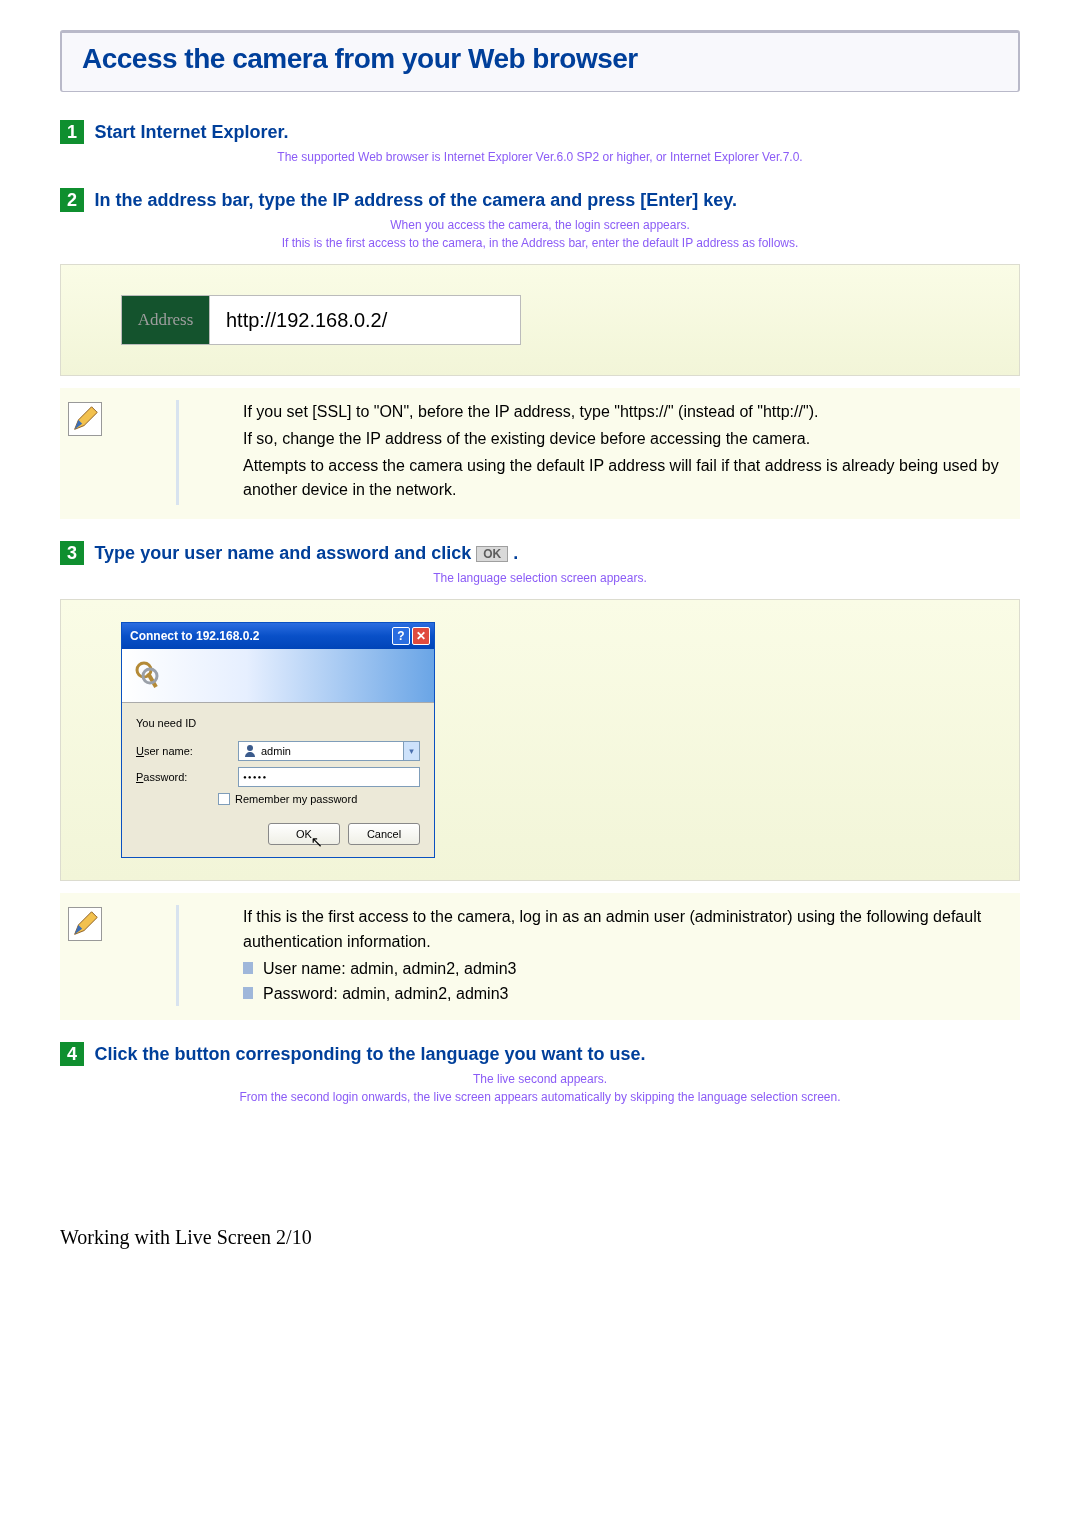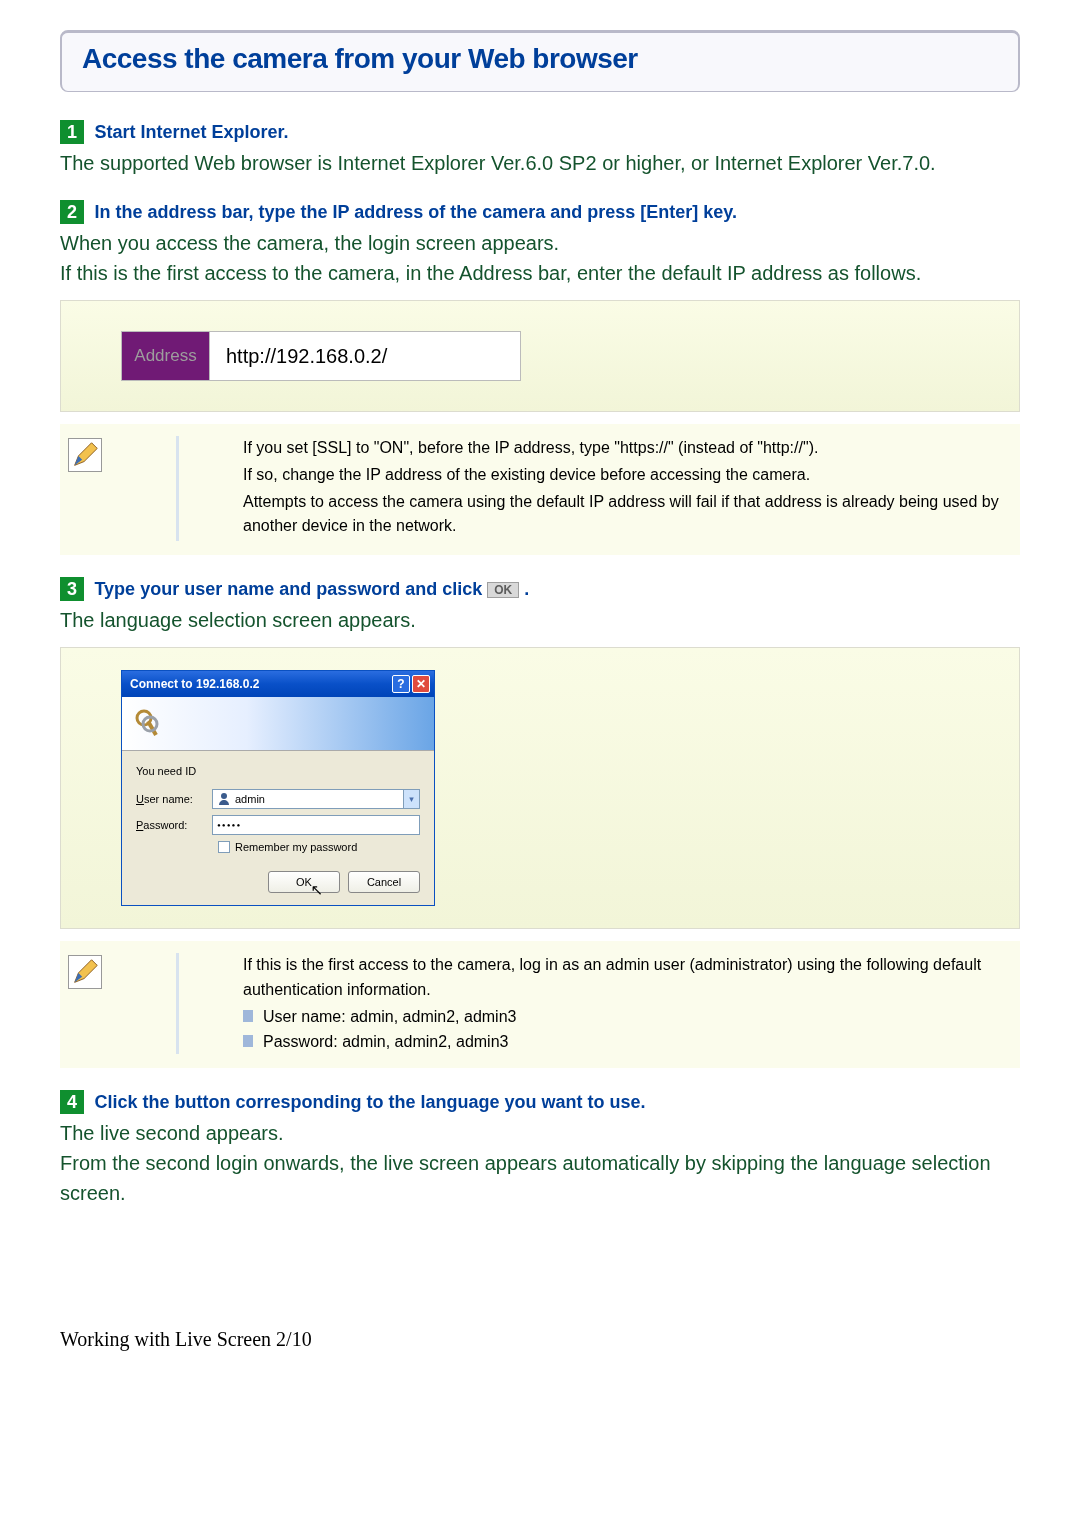--- a/index.html
+++ b/index.html
@@ -10,21 +10,21 @@
     width: 1080px;
     padding: 30px 60px 30px 60px;
   }
   .title-box {
     border: 2px solid #b9b9c9;
     border-top: 3px solid #b9b9c9;
     border-bottom: 1px solid #b9b9c9;
     background: #f8f8fc;
     padding: 10px 20px 16px 20px;
     margin-bottom: 28px;
-    border-radius: 8px;
+    border-radius: 3px;
   }
   .title-text {
     color: #003f9a;
     font-weight: 900;
     font-size: 28px;
     font-family: Arial, Helvetica, sans-serif;
     letter-spacing: -0.5px;
   }
   .step-row {
     margin-top: 6px;
@@ -42,47 +42,48 @@
     margin-right: 6px;
     vertical-align: middle;
   }
   .step-heading {
     color: #003f9a;
     font-weight: 700;
     font-size: 18px;
     vertical-align: middle;
   }
   .body-text {
-    font-size: 20px;
+    font-size: 12px;
     line-height: 1.5;
     margin-top: 4px;
-    color: #14532d;
+    color: #8b5cf6;
+    text-align: center;
   }
   .section-gap { margin-top: 22px; }
   
   .address-panel {
     background: linear-gradient(#fafce6, #f2f5d8);
     border: 1px solid #dcdccf;
     margin-top: 12px;
     padding: 30px 60px 30px 60px;
   }
   .address-bar {
     background: #fff;
     border: 1px solid #bbb;
     width: 400px;
     height: 50px;
     display: flex;
     align-items: stretch;
   }
   .addr-label {
     width: 88px;
-    background: #701a75;
+    background: #14532d;
     border-right: 1px solid #bbb;
     color: #9d9d9d;
-    font-family: Liberation Sans, sans-serif;
+    font-family: Liberation Serif, serif;
     font-size: 17px;
     display: flex;
     align-items: center;
     justify-content: center;
   }
   .addr-value {
     flex: 1;
     font-family: Verdana, Arial, sans-serif;
     font-size: 20px;
     display: flex;
@@ -208,21 +209,21 @@
   }
   .dlg-need {
     margin-bottom: 12px;
     color: #000;
   }
   .dlg-row {
     display: flex;
     align-items: center;
     margin-bottom: 6px;
   }
-  .dlg-lbl { width: 76px; }
+  .dlg-lbl { width: 102px; }
   .dlg-lbl .ul { text-decoration: underline; }
   .combo {
     flex: 1;
     height: 20px;
     border: 1px solid #7f9db9;
     background: #fff;
     display: flex;
     align-items: center;
     padding-left: 4px;
   }
@@ -339,21 +340,21 @@
   <div class="note-body">
     <p>If you set [SSL] to "ON", before the IP address, type "https://" (instead of "http://").</p>
     <p>If so, change the IP address of the existing device before accessing the camera.</p>
     <p>Attempts to access the camera using the default IP address will fail if that address is already being used by another device in the network.</p>
   </div>
 </div>
 
 <div class="step-row section-gap">
   <span class="step-num">3</span>
   <span class="step-heading">
-    <span>Type your user name and password and click</span>
+    <span>Type your user name and assword and click</span>
     <span class="ok-btn-inline">OK</span>
     <span>.</span>
   </span>
 </div>
 <p class="body-text">The language selection screen appears.</p>
 
 <div class="dialog-panel">
   <div class="login-dialog">
     <div class="dlg-titlebar">
       <span>Connect to 192.168.0.2</span>

